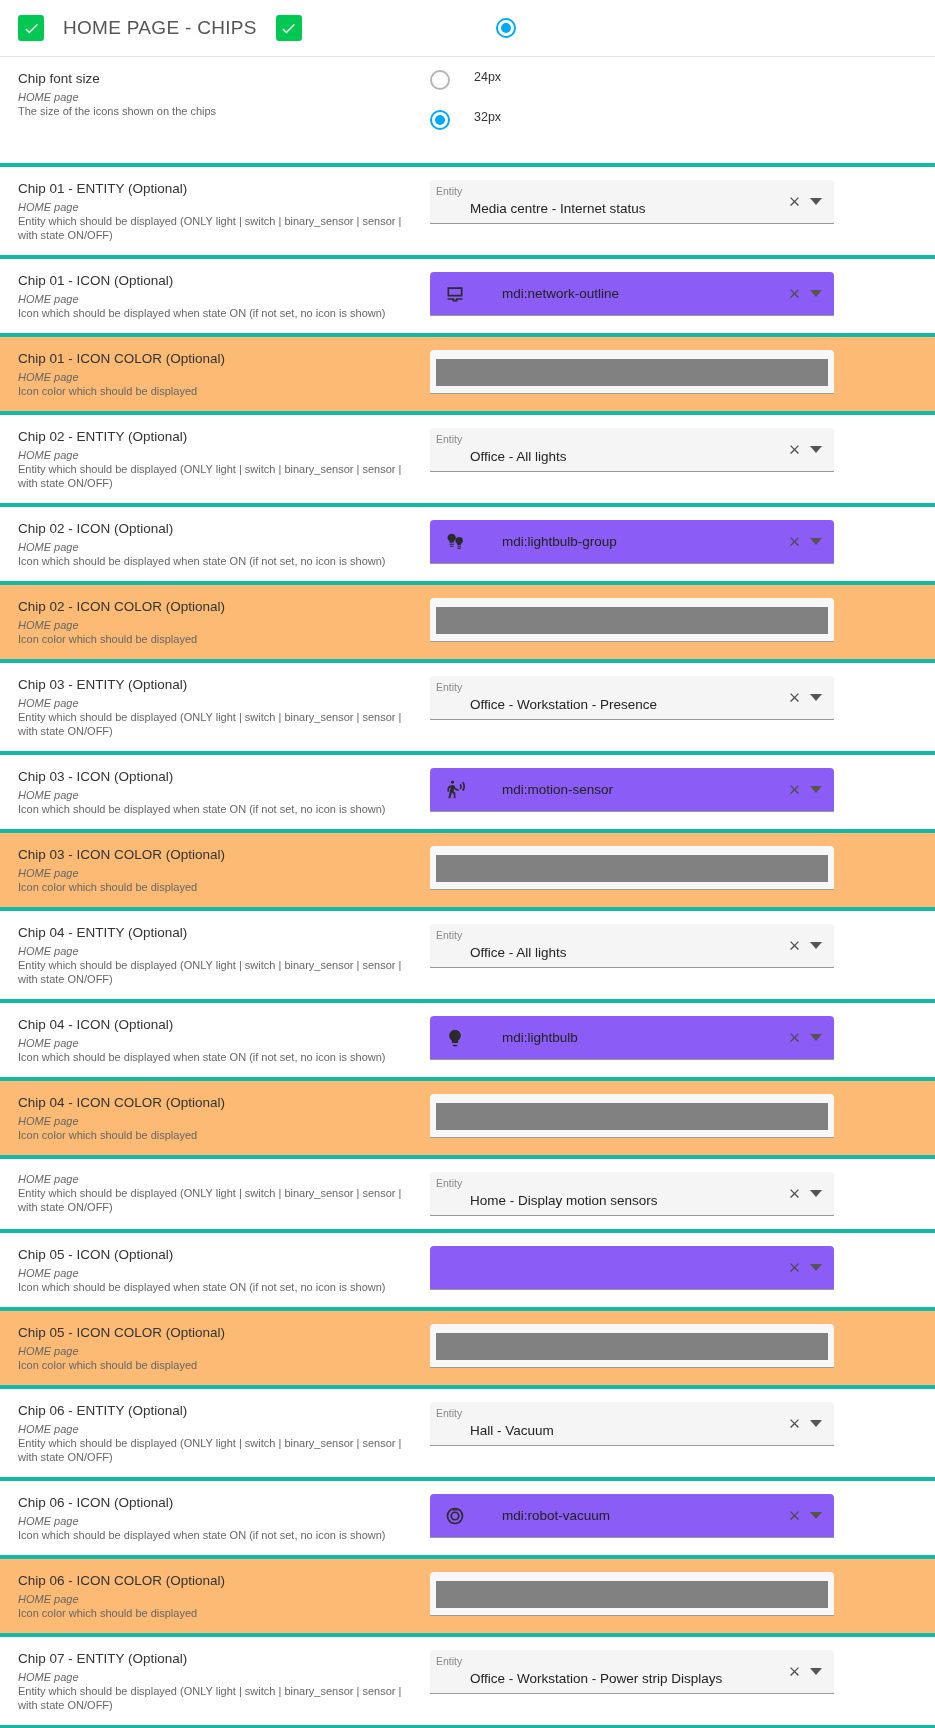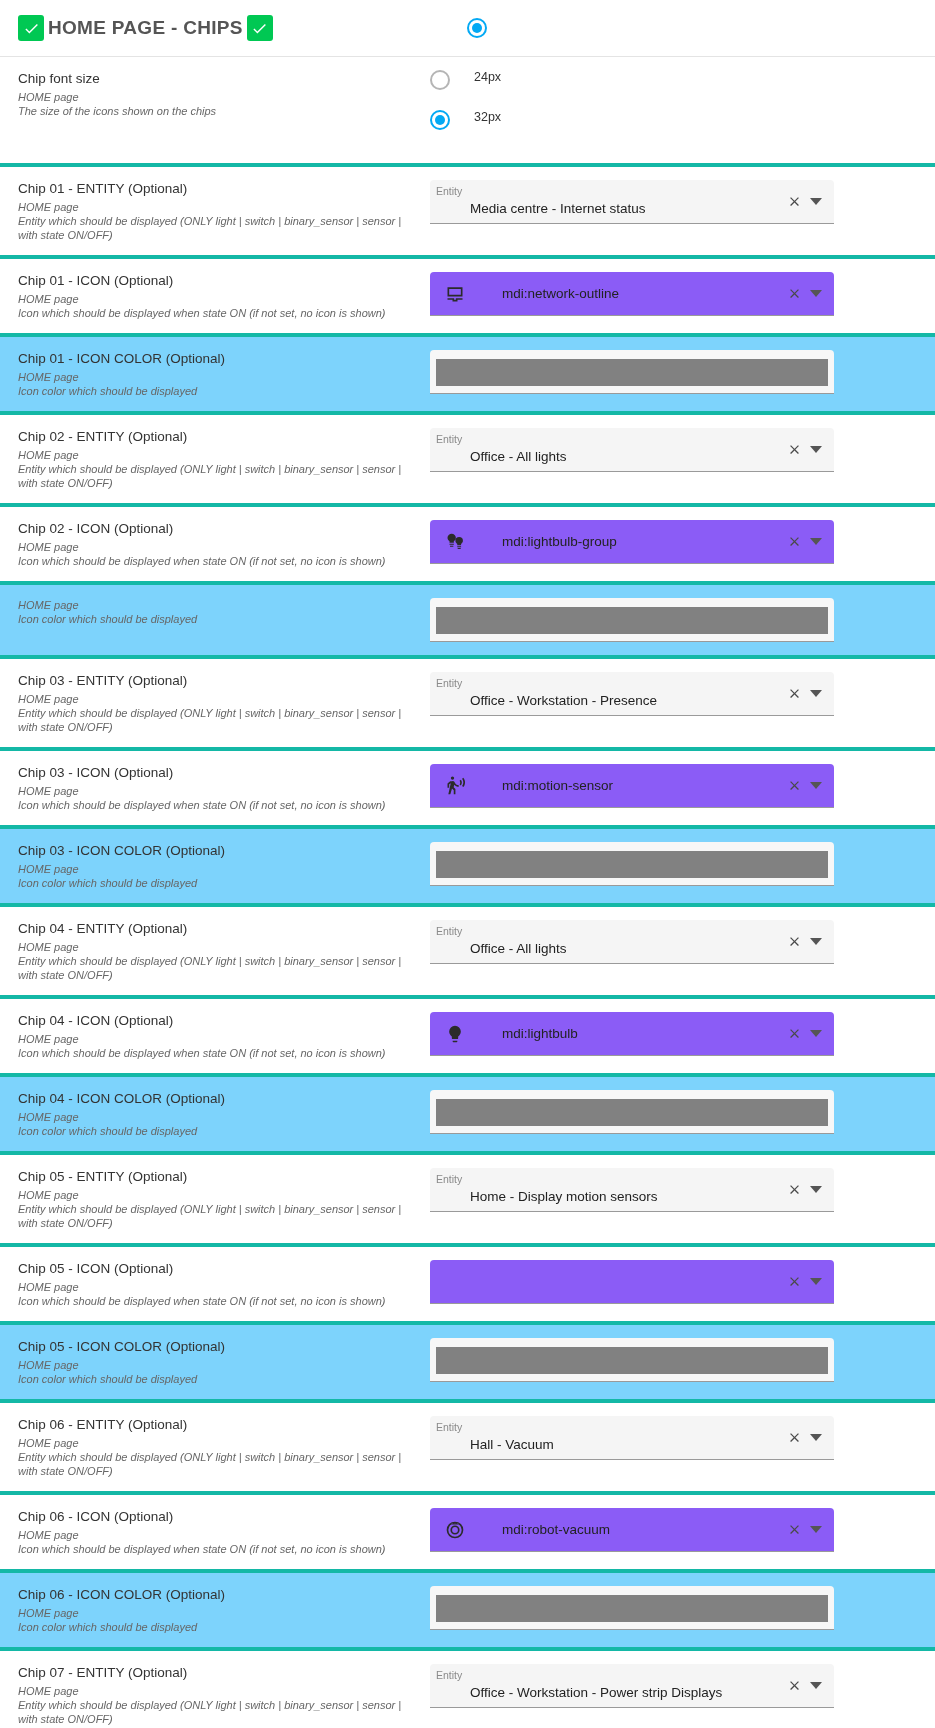--- a/index.html
+++ b/index.html
@@ -28,24 +28,24 @@
   .hdr-check {
     width: 26px; height: 26px;
     border-radius: 3px;
     background: #00c853;
     display: flex; align-items: center; justify-content: center;
     flex: 0 0 auto;
   }
   .hdr-check svg { display:block; }
   .hdr-title {
     font-size: 19px;
-    font-weight: bold;
+    font-weight: normal;
     color: #555;
     letter-spacing: .3px;
-    margin: 0 4px;
+    margin: 0 19px;
     white-space: nowrap;
   }
   .hdr-radio-wrap {
     margin-left: 194px;
     display: flex;
     align-items: center;
   }
   .radio {
     width: 20px; height: 20px;
     border-radius: 50%;
@@ -64,42 +64,41 @@
 
   
   .row {
     display: flex;
     align-items: flex-start;
     background: #ffffff;
     border-bottom: 4px solid #14b8a6;
     padding: 13px 18px 13px 18px;
     min-height: 68px;
   }
-  .row.shade { background: #7dd3fc; }
+  .row.shade { background: #fdba74; }
   .row-left {
     width: 412px;
     flex: 0 0 412px;
     padding-right: 12px;
   }
   .lbl-title {
     font-size: 13.5px;
     color: #333;
     line-height: 17px;
     margin-bottom: 3px;
   }
   .lbl-sub {
     font-size: 11px;
     color: #666;
     font-style: italic;
     line-height: 14px;
   }
   .lbl-desc {
     font-size: 11px;
     color: #666;
-    font-style: italic;
     line-height: 14px;
   }
   .row-right {
     flex: 1 1 auto;
     display: flex;
     flex-direction: column;
     justify-content: center;
     min-height: 44px;
   }
 
@@ -347,20 +346,21 @@
                   <path fill="#4a4a4a" d="M19 6.4 17.6 5 12 10.6 6.4 5 5 6.4 10.6 12 5 17.6 6.4 19 12 13.4 17.6 19 19 17.6 13.4 12z"></path>
                 </svg>
               </span>
               <span class="caret"></span>
             </div>
           </div>
         </div>
       </div>
       <div class="row shade">
         <div class="row-left">
+          <div class="lbl-title">Chip 02 - ICON COLOR (Optional)</div>
           <div class="lbl-sub">HOME page</div>
           <div class="lbl-desc">Icon color which should be displayed</div>
         </div>
         <div class="row-right">
           <div class="colorbar-wrap">
             <div class="colorbar" style="background: rgb(129, 129, 129);"></div>
           </div>
         </div>
       </div>
       <div class="row">
@@ -482,21 +482,20 @@
           <div class="lbl-desc">Icon color which should be displayed</div>
         </div>
         <div class="row-right">
           <div class="colorbar-wrap">
             <div class="colorbar" style="background: rgb(129, 129, 129);"></div>
           </div>
         </div>
       </div>
       <div class="row">
         <div class="row-left">
-          <div class="lbl-title">Chip 05 - ENTITY (Optional)</div>
           <div class="lbl-sub">HOME page</div>
           <div class="lbl-desc">Entity which should be displayed (ONLY light | switch | binary_sensor | sensor | with state ON/OFF)</div>
         </div>
         <div class="row-right">
           <div class="field has-label">
             <div class="field-label">Entity</div>
             <div class="field-inner">
               <div class="field-value">Home - Display motion sensors</div>
             </div>
             <div class="fld-actions">

